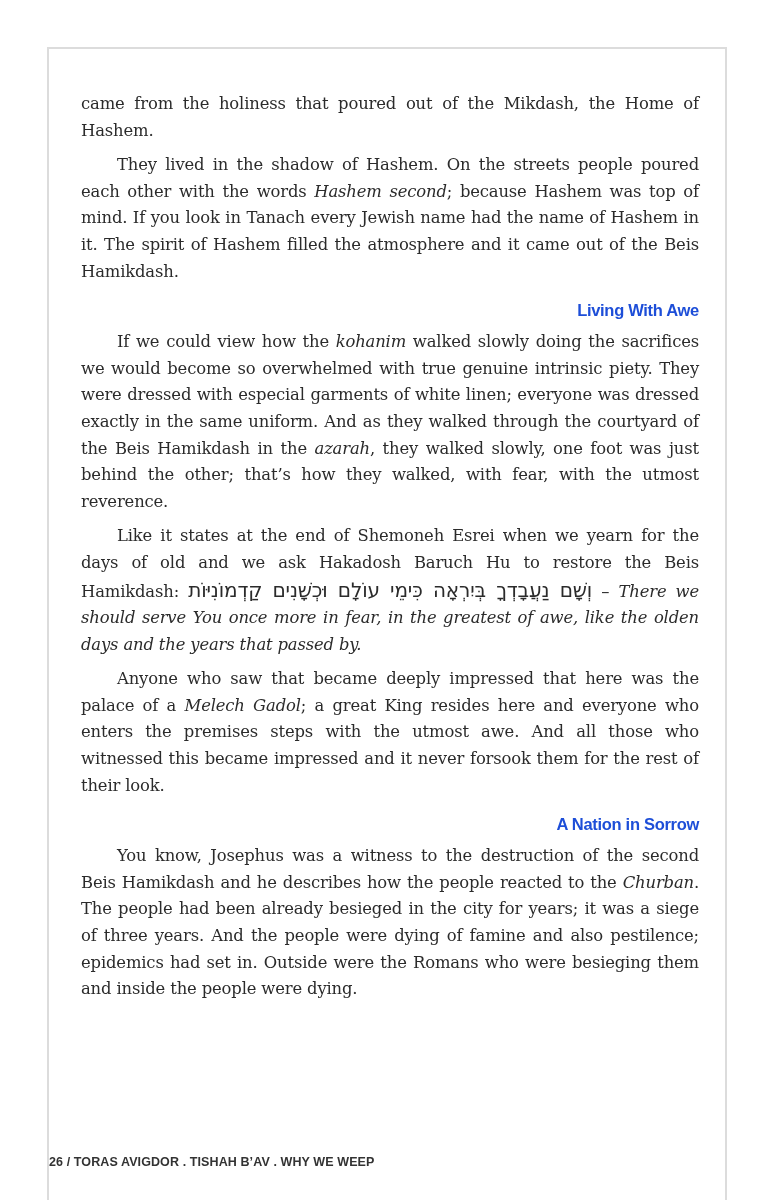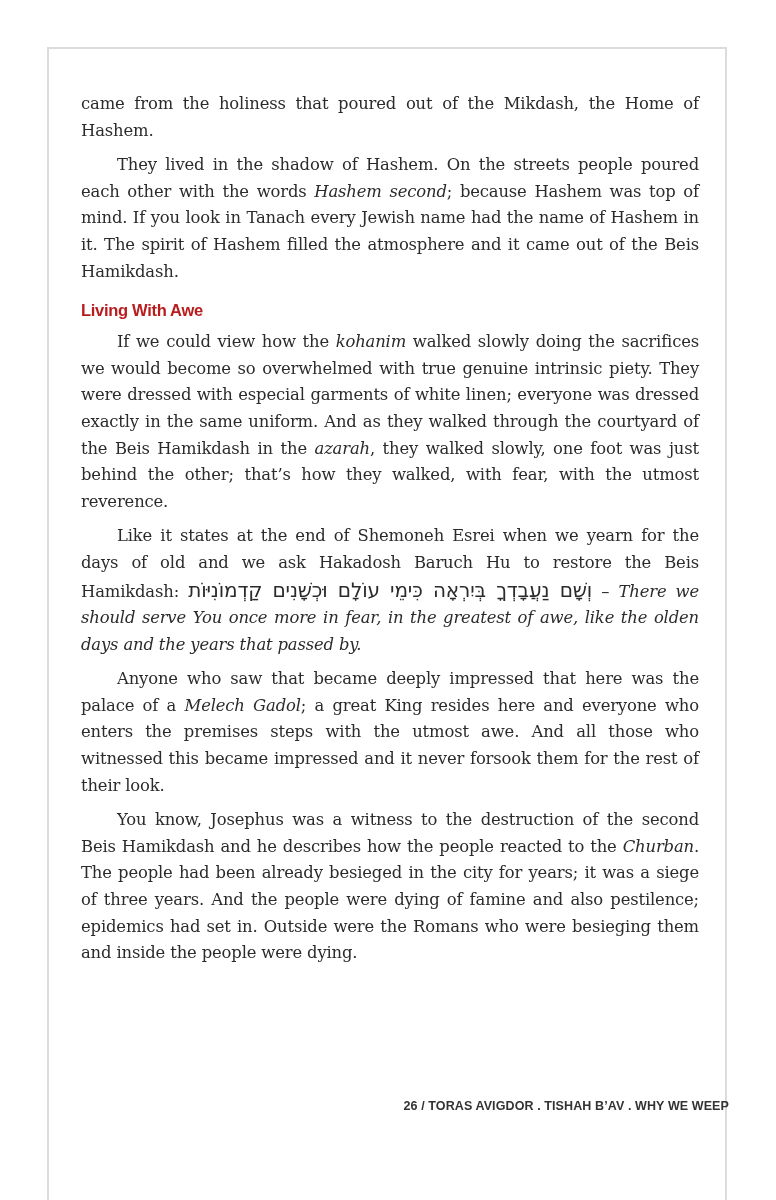--- a/index.html
+++ b/index.html
@@ -49,32 +49,32 @@
     }
     .heb {
       font-family: "DejaVu Sans", "Liberation Sans", sans-serif;
       font-style: normal;
       font-size: 20px;
     }
     h2.section-heading {
       font-family: "Liberation Sans", "DejaVu Sans", sans-serif;
       font-weight: bold;
       font-size: 16.5px;
-      text-align: left;
+      text-align: right;
       margin: 14px 0 8px 0;
-      color: #b91c1c;
+      color: #1d4ed8;
       line-height: 22px;
       letter-spacing: -0.3px;
     }
     .footer {
       position: absolute;
       left: 0;
       width: 680px;
-      top: 1050px;
-      text-align: right;
+      top: 1106px;
+      text-align: left;
       font-family: "Liberation Sans", "DejaVu Sans", sans-serif;
       font-weight: bold;
       font-size: 12.5px;
       color: #333333;
       letter-spacing: 0.1px;
     }
   </style>
 </head>
 <body>
 
@@ -87,19 +87,20 @@
 
     <h2 class="section-heading">Living With Awe</h2>
 
     <p><span>If we could view how the </span><em>kohanim</em><span> walked slowly doing the sacrifices we would become so overwhelmed with true genuine intrinsic piety. They were dressed with especial garments of white linen; everyone was dressed exactly in the same uniform. And as they walked through the courtyard of the Beis Hamikdash in the </span><em>azarah</em><span>, they walked slowly, one foot was just behind the other; that’s how they walked, with fear, with the utmost reverence.</span></p>
 
     <p><span>Like it states at the end of Shemoneh Esrei when we yearn for the days of old and we ask Hakadosh Baruch Hu to restore the Beis Hamikdash: </span><span class="heb" dir="rtl">וְשָׁם נַעֲבָדְךָ בְּיִרְאָה כִּימֵי עוֹלָם וּכְשָׁנִים קַדְמוֹנִיּוֹת</span><span> – </span><em>There we should serve You once more in fear, in the greatest of awe, like the olden days and the years that passed by.</em></p>
 
     <p><span>Anyone who saw that became deeply impressed that here was the palace of a </span><em>Melech Gadol</em><span>; a great King resides here and everyone who enters the premises steps with the utmost awe. And all those who witnessed this became impressed and it never forsook them for the rest of their look.</span></p>
 
 
+    <h2 class="section-heading">A Nation in Sorrow</h2>
 
     <p><span>You know, Josephus was a witness to the destruction of the second Beis Hamikdash and he describes how the people reacted to the </span><em>Churban</em><span>. The people had been already besieged in the city for years; it was a siege of three years. And the people were dying of famine and also pestilence; epidemics had set in. Outside were the Romans who were besieging them and inside the people were dying.</span></p>
 
   </div>
 
   <div class="footer">26 / TORAS AVIGDOR . TISHAH B’AV . WHY WE WEEP</div>
 </div>
 
 </body></html>

